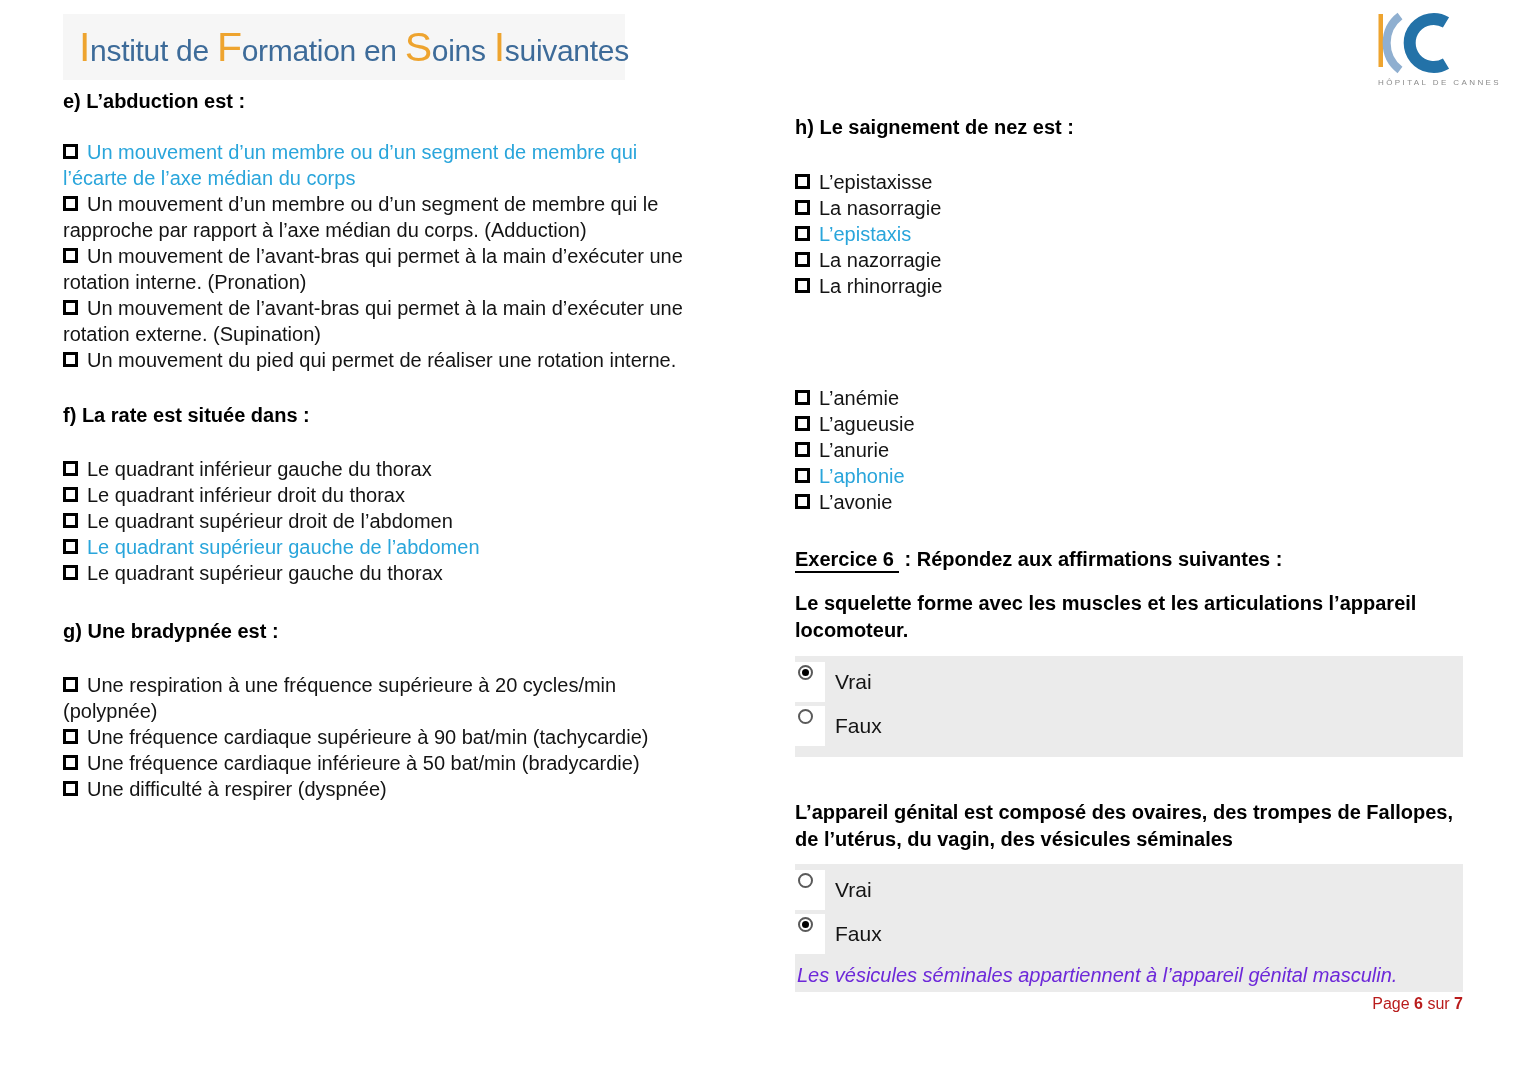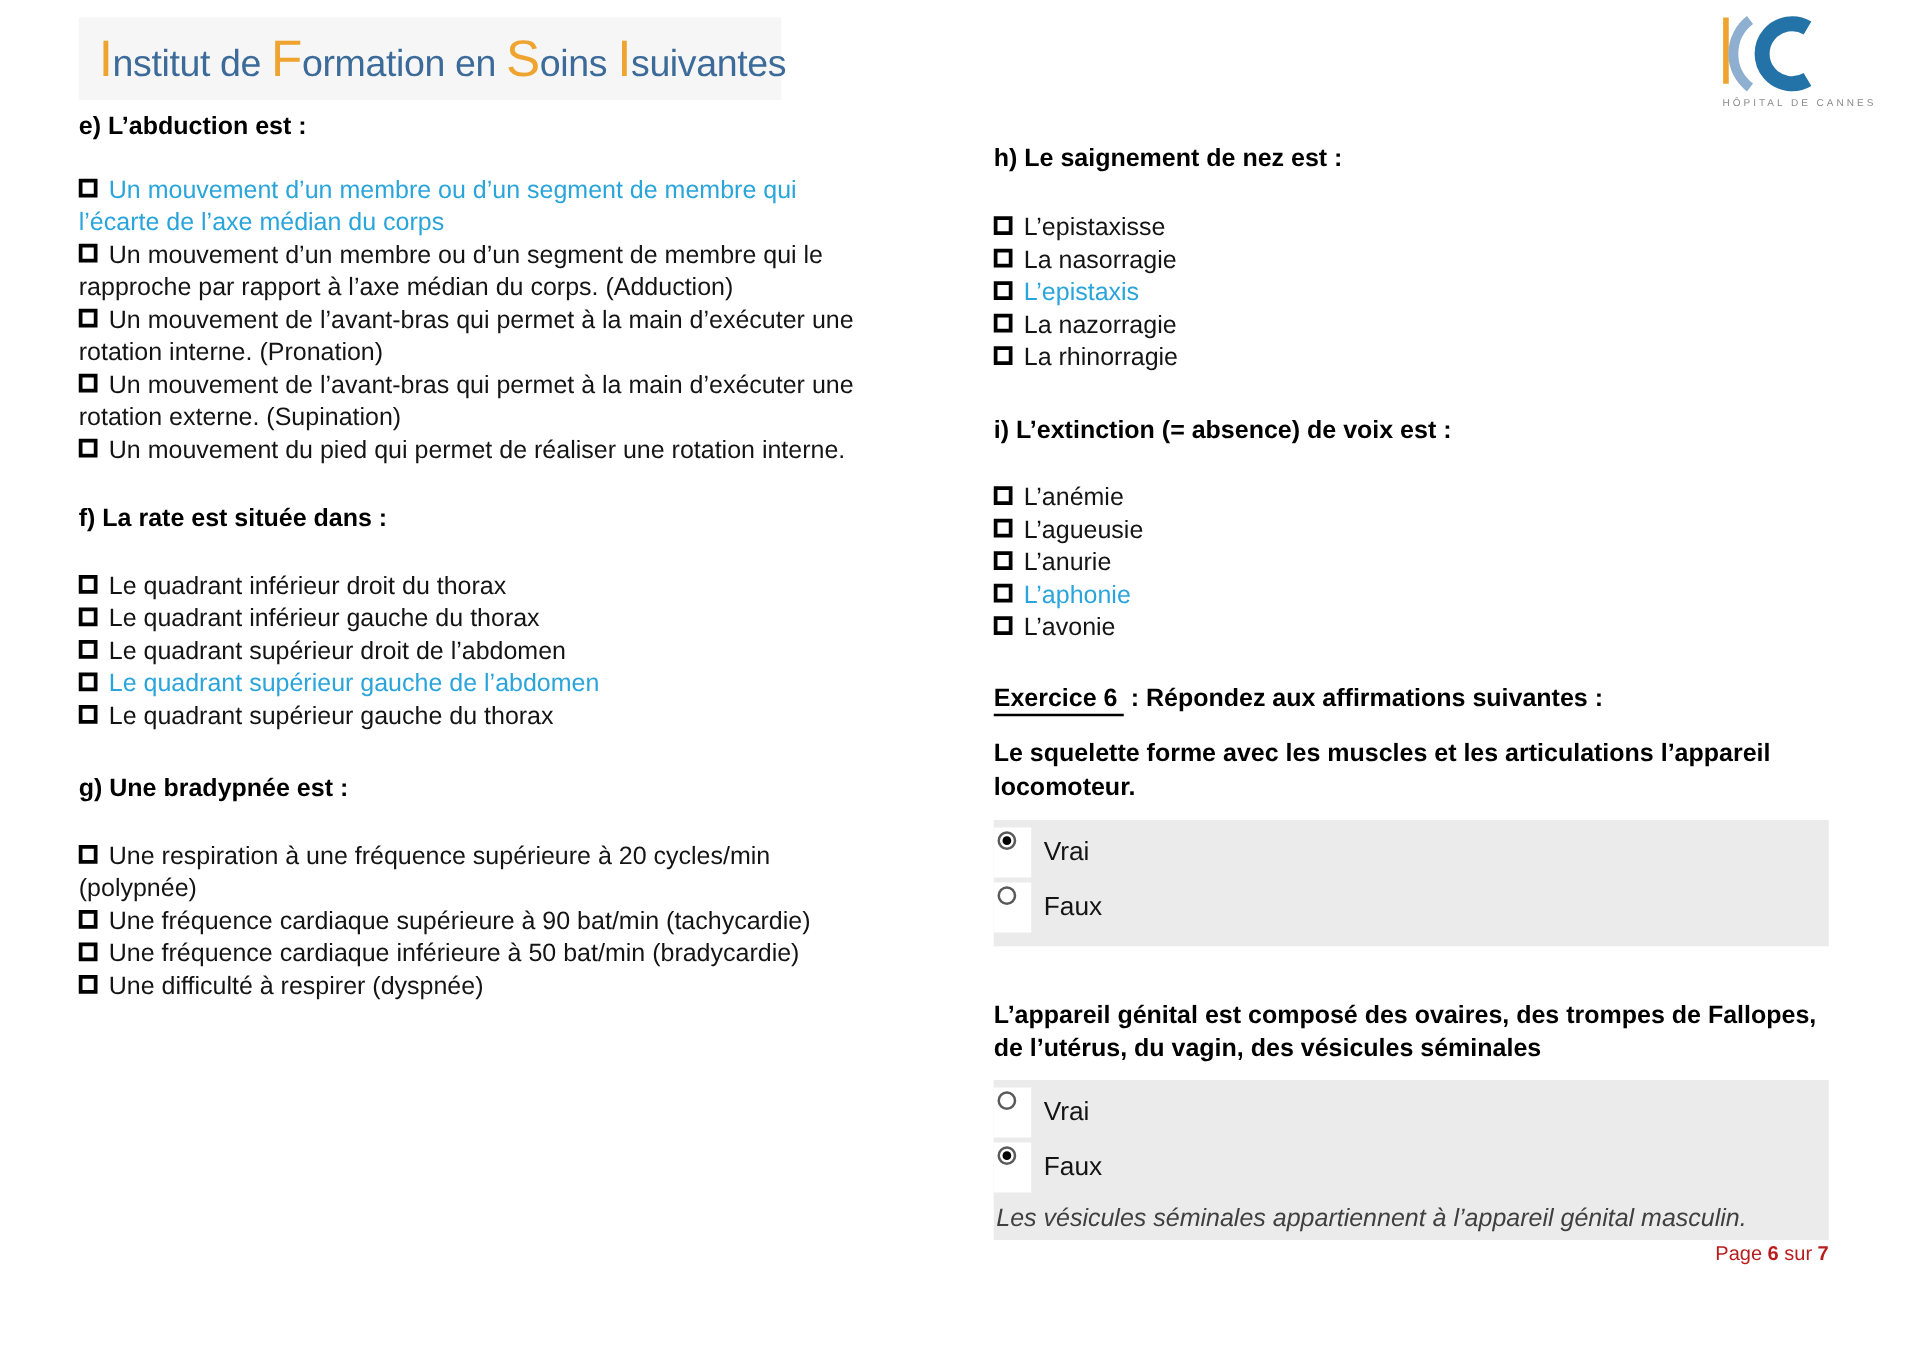--- a/index.html
+++ b/index.html
@@ -29,21 +29,21 @@
   .ex-head .ex-label{border-bottom:2px solid #000;padding-bottom:1px;padding-right:5px;}
   .statement{position:absolute;font-size:20px;font-weight:bold;line-height:27px;color:#000;}
   .tf-panel{position:absolute;background:#ebebeb;box-sizing:border-box;padding-top:4px;}
   .tf-row{display:flex;align-items:center;height:44px;}
   .radio-cell{width:30px;height:40px;background:#fff;box-sizing:border-box;padding:3px 0 0 3px;flex:none;}
   .radio{display:block;width:15px;height:15px;border:2px solid #5a5a5a;border-radius:50%;
          box-sizing:border-box;position:relative;background:#fff;}
   .radio.sel::after{content:"";position:absolute;left:2px;top:2px;width:7px;height:7px;
                     background:#000;border-radius:50%;}
   .tf-label{margin-left:10px;font-size:21px;color:#141414;}
-  .expl{position:absolute;left:2px;bottom:5px;font-size:20px;font-style:italic;color:#404040;white-space:nowrap;}
+  .expl{position:absolute;left:2px;bottom:5px;font-size:20px;font-style:italic;color:#6d28d9;white-space:nowrap;}
 
   
   .footer{position:absolute;top:995px;right:64px;font-size:16px;color:#b91c1c;white-space:nowrap;}
   .footer .pg-b{font-weight:bold;}
 </style>
 </head>
 <body>
 
 <div class="page">
 
@@ -64,22 +64,22 @@
   <div class="opts" style="left:63px;top:139px;width:630px;">
       <div class="opt hl"><span class="cb"></span><span class="opt-text">Un mouvement d’un membre ou d’un segment de membre qui l’écarte de l’axe médian du corps</span></div>
       <div class="opt"><span class="cb"></span><span class="opt-text">Un mouvement d’un membre ou d’un segment de membre qui le rapproche par rapport à l’axe médian du corps. (Adduction)</span></div>
       <div class="opt"><span class="cb"></span><span class="opt-text">Un mouvement de l’avant-bras qui permet à la main d’exécuter une rotation interne. (Pronation)</span></div>
       <div class="opt"><span class="cb"></span><span class="opt-text">Un mouvement de l’avant-bras qui permet à la main d’exécuter une rotation externe. (Supination)</span></div>
       <div class="opt"><span class="cb"></span><span class="opt-text">Un mouvement du pied qui permet de réaliser une rotation interne.</span></div>
     </div>
 
   <div class="q-head" style="left:63px;top:404px;">f) La rate est située dans :</div>
   <div class="opts" style="left:63px;top:456px;width:640px;">
+      <div class="opt"><span class="cb"></span><span class="opt-text">Le quadrant inférieur gauche du thorax</span></div>
       <div class="opt"><span class="cb"></span><span class="opt-text">Le quadrant inférieur droit du thorax</span></div>
-      <div class="opt"><span class="cb"></span><span class="opt-text">Le quadrant inférieur gauche du thorax</span></div>
       <div class="opt"><span class="cb"></span><span class="opt-text">Le quadrant supérieur droit de l’abdomen</span></div>
       <div class="opt hl"><span class="cb"></span><span class="opt-text">Le quadrant supérieur gauche de l’abdomen</span></div>
       <div class="opt"><span class="cb"></span><span class="opt-text">Le quadrant supérieur gauche du thorax</span></div>
     </div>
 
   <div class="q-head" style="left:63px;top:620px;">g) Une bradypnée est :</div>
   <div class="opts" style="left:63px;top:672px;width:640px;">
       <div class="opt"><span class="cb"></span><span class="opt-text">Une respiration à une fréquence supérieure à 20 cycles/min (polypnée)</span></div>
       <div class="opt"><span class="cb"></span><span class="opt-text">Une fréquence cardiaque supérieure à 90 bat/min (tachycardie)</span></div>
       <div class="opt"><span class="cb"></span><span class="opt-text">Une fréquence cardiaque inférieure à 50 bat/min (bradycardie)</span></div>
@@ -88,21 +88,20 @@
 
   <div class="q-head" style="left:795px;top:116px;text-align:center;">h) Le saignement de nez est :</div>
   <div class="opts" style="left:795px;top:169px;width:640px;">
       <div class="opt"><span class="cb"></span><span class="opt-text">L’epistaxisse</span></div>
       <div class="opt"><span class="cb"></span><span class="opt-text">La nasorragie</span></div>
       <div class="opt hl"><span class="cb"></span><span class="opt-text">L’epistaxis</span></div>
       <div class="opt"><span class="cb"></span><span class="opt-text">La nazorragie</span></div>
       <div class="opt"><span class="cb"></span><span class="opt-text">La rhinorragie</span></div>
     </div>
 
-  <div class="q-head" style="left:795px;top:333px;">i) L’extinction (= absence) de voix est :</div>
   <div class="opts" style="left:795px;top:385px;width:640px;">
       <div class="opt"><span class="cb"></span><span class="opt-text">L’anémie</span></div>
       <div class="opt"><span class="cb"></span><span class="opt-text">L’agueusie</span></div>
       <div class="opt"><span class="cb"></span><span class="opt-text">L’anurie</span></div>
       <div class="opt hl"><span class="cb"></span><span class="opt-text">L’aphonie</span></div>
       <div class="opt"><span class="cb"></span><span class="opt-text">L’avonie</span></div>
     </div>
 
   <div class="ex-head" style="left:795px;top:548px;">
     <span class="ex-label">Exercice 6</span><span> : Répondez aux affirmations suivantes :</span>

